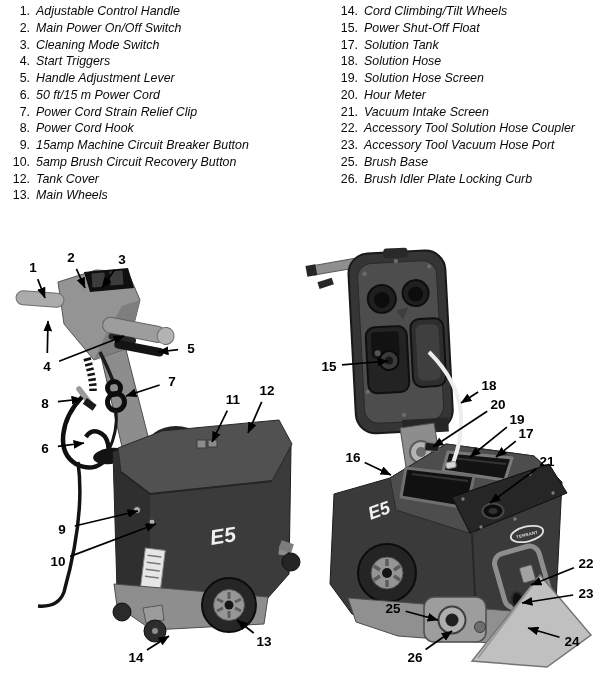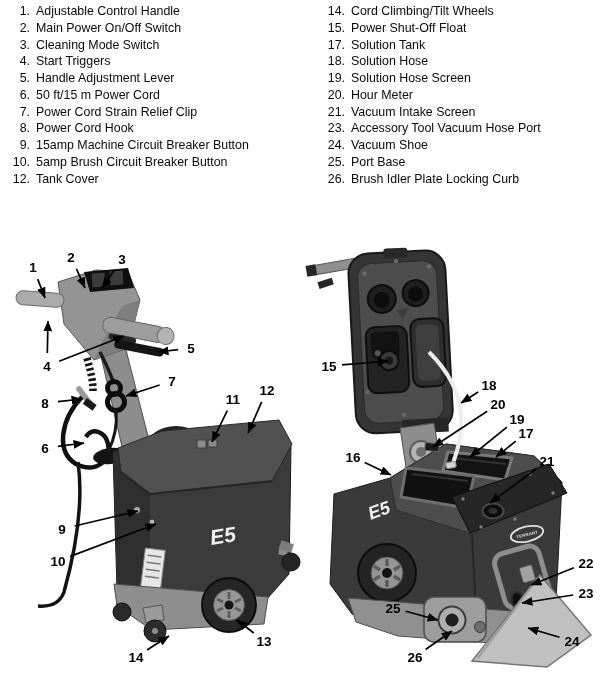--- a/index.html
+++ b/index.html
@@ -1,23 +1,23 @@
 <!DOCTYPE html>
 <html><head>
 <meta charset="utf-8">
 <style>
   html,body{margin:0;padding:0;background:#fff;}
   .page{position:relative;width:600px;height:673px;background:#fff;overflow:hidden;
         font-family:"Liberation Sans",sans-serif;color:#0a0a0a;}
   .col{position:absolute;top:3px;}
   .col-left{left:8px;width:296px;}
-  .col-right{left:323px;width:256px;}
+  .col-right{left:336px;width:256px;}
   .pitem{display:flex;line-height:16.75px;font-size:12.4px;}
   .pitem .num{width:22px;text-align:right;margin-right:6px;flex:none;}
-  .pitem .lbl{white-space:nowrap;}
+  .pitem .lbl{white-space:nowrap;font-style:italic;}
   svg.diagram{position:absolute;left:0;top:0;width:600px;height:673px;}
   .callout-num{font-family:"Liberation Sans",sans-serif;font-weight:bold;font-size:13.5px;fill:#000;text-anchor:middle;}
   .callout-line{stroke:#000;stroke-width:1.7;}
   .e5-text{font-family:"Liberation Sans",sans-serif;font-style:italic;font-weight:bold;fill:#f0f0f0;text-anchor:middle;}
   .oval-text{font-family:"Liberation Sans",sans-serif;font-weight:bold;fill:#e2e2e2;text-anchor:middle;letter-spacing:.3px;}
 </style>
 </head>
 <body>
 
 <div class="page">
@@ -54,26 +54,30 @@
       <div class="pitem">
         <span class="num">8.</span>
         <span class="lbl">Power Cord Hook</span>
       </div>
       <div class="pitem">
         <span class="num">9.</span>
         <span class="lbl">15amp Machine Circuit Breaker Button</span>
       </div>
       <div class="pitem">
         <span class="num">10.</span>
-        <span class="lbl">5amp Brush Circuit Breaker Button</span>
+        <span class="lbl">5amp Brush Circuit Recovery Button</span>
       </div>
       <div class="pitem">
         <span class="num">12.</span>
         <span class="lbl">Tank Cover</span>
       </div>
+      <div class="pitem">
+        <span class="num">13.</span>
+        <span class="lbl">Main Wheels</span>
+      </div>
     </div>
   <div id="list-right" class="col col-right">
       <div class="pitem">
         <span class="num">14.</span>
         <span class="lbl">Cord Climbing/Tilt Wheels</span>
       </div>
       <div class="pitem">
         <span class="num">15.</span>
         <span class="lbl">Power Shut-Off Float</span>
       </div>
@@ -91,30 +95,30 @@
       </div>
       <div class="pitem">
         <span class="num">20.</span>
         <span class="lbl">Hour Meter</span>
       </div>
       <div class="pitem">
         <span class="num">21.</span>
         <span class="lbl">Vacuum Intake Screen</span>
       </div>
       <div class="pitem">
+        <span class="num">22.</span>
+        <span class="lbl">Accessory Tool Solution Hose Coupler</span>
+      </div>
+      <div class="pitem">
         <span class="num">23.</span>
         <span class="lbl">Accessory Tool Vacuum Hose Port</span>
       </div>
       <div class="pitem">
-        <span class="num">24.</span>
-        <span class="lbl">Vacuum Shoe</span>
-      </div>
-      <div class="pitem">
         <span class="num">25.</span>
-        <span class="lbl">Port Base</span>
+        <span class="lbl">Brush Base</span>
       </div>
       <div class="pitem">
         <span class="num">26.</span>
         <span class="lbl">Brush Idler Plate Locking Curb</span>
       </div>
     </div>
 
   <svg class="diagram" viewBox="0 0 600 673">
     <defs>
       <marker id="arrowhead" viewBox="0 0 10 8" refX="9.5" refY="4" markerWidth="11" markerHeight="8.8" orient="auto" markerUnits="userSpaceOnUse">

